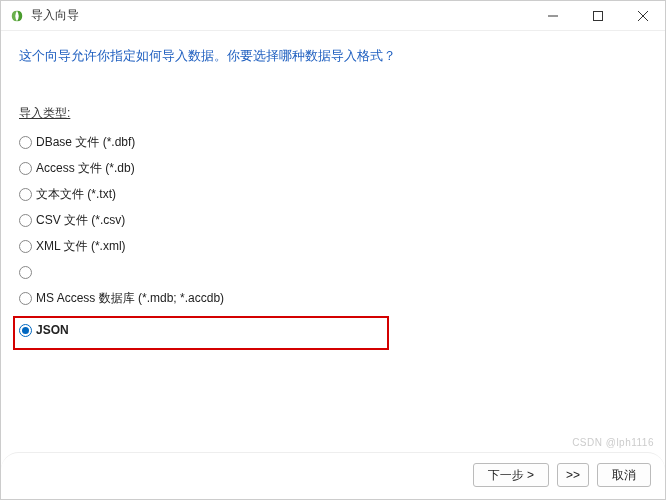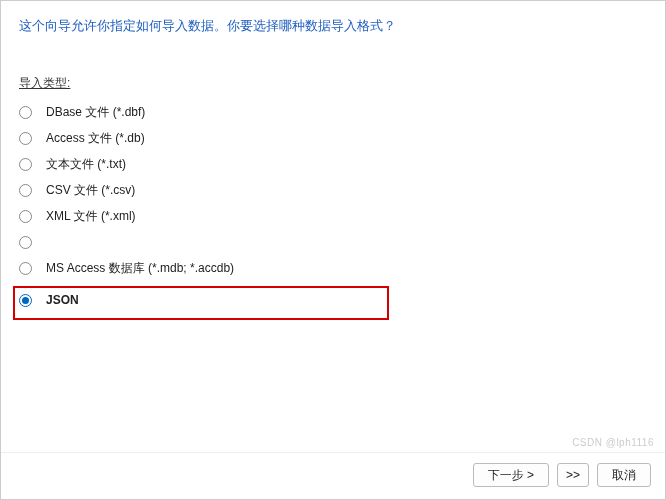--- a/index.html
+++ b/index.html
@@ -70,21 +70,21 @@
       text-decoration: underline;
     }
     .radio-list {
       display: flex;
       flex-direction: column;
       gap: 6px;
     }
     .radio-item {
       display: flex;
       align-items: center;
-      gap: 14px;
+      gap: 4px;
       height: 20px;
       font-size: 12px;
       cursor: pointer;
     }
     .radio-circle {
       width: 13px;
       height: 13px;
       border: 1px solid #888;
       border-radius: 50%;
       display: inline-flex;
@@ -111,20 +111,21 @@
       margin-top: 2px;
       width: 376px;
     }
     .footer {
       display: flex;
       justify-content: flex-end;
       align-items: center;
       gap: 8px;
       padding: 10px 14px 12px 22px;
       border-top: 1px solid #eee;
+      border-radius: 18px;
     }
     .btn {
       height: 24px;
       padding: 0 14px;
       border: 1px solid #bbb;
       background: #fdfdfd;
       border-radius: 3px;
       font-size: 12px;
       cursor: pointer;
       display: flex;
@@ -141,20 +142,47 @@
       color: #ccc;
       letter-spacing: 0.5px;
       margin-top: 36px;
     }
   </style>
 </head>
 <body>
 
 <div class="window">
 
+  <div class="titlebar">
+    <span class="title-icon">
+      <svg width="14" height="14" viewBox="0 0 16 16">
+        <path d="M2 8 Q2 2 8 2 Q6 5 6 8 Q6 11 8 14 Q2 14 2 8 Z" fill="#6ab04c"></path>
+        <path d="M8 2 Q14 2 14 8 Q14 14 8 14 Q10 11 10 8 Q10 5 8 2 Z" fill="#4a9c2d"></path>
+      </svg>
+    </span>
+    <span class="title-text">导入向导</span>
+    <div class="win-controls">
+      <div class="win-btn">
+        <svg width="10" height="10" viewBox="0 0 10 10">
+            <line x1="0" y1="5" x2="10" y2="5" stroke="currentColor" stroke-width="1"></line>
+          </svg>
+      </div>
+      <div class="win-btn">
+        <svg width="10" height="10" viewBox="0 0 10 10">
+            <rect x="0.5" y="0.5" width="9" height="9" fill="none" stroke="currentColor" stroke-width="1"></rect>
+          </svg>
+      </div>
+      <div class="win-btn close">
+        <svg width="10" height="10" viewBox="0 0 10 10">
+            <line x1="0" y1="0" x2="10" y2="10" stroke="currentColor" stroke-width="1"></line>
+            <line x1="10" y1="0" x2="0" y2="10" stroke="currentColor" stroke-width="1"></line>
+          </svg>
+      </div>
+    </div>
+  </div>
 
   <div class="content">
     <div class="instruction">这个向导允许你指定如何导入数据。你要选择哪种数据导入格式？</div>
     <div class="section-label">导入类型:</div>
     <div class="radio-list" id="radio-list">
         <label class="radio-item">
           <span class="radio-circle"></span>
           <span class="radio-label">DBase 文件 (*.dbf)</span>
         </label>
         <label class="radio-item">

